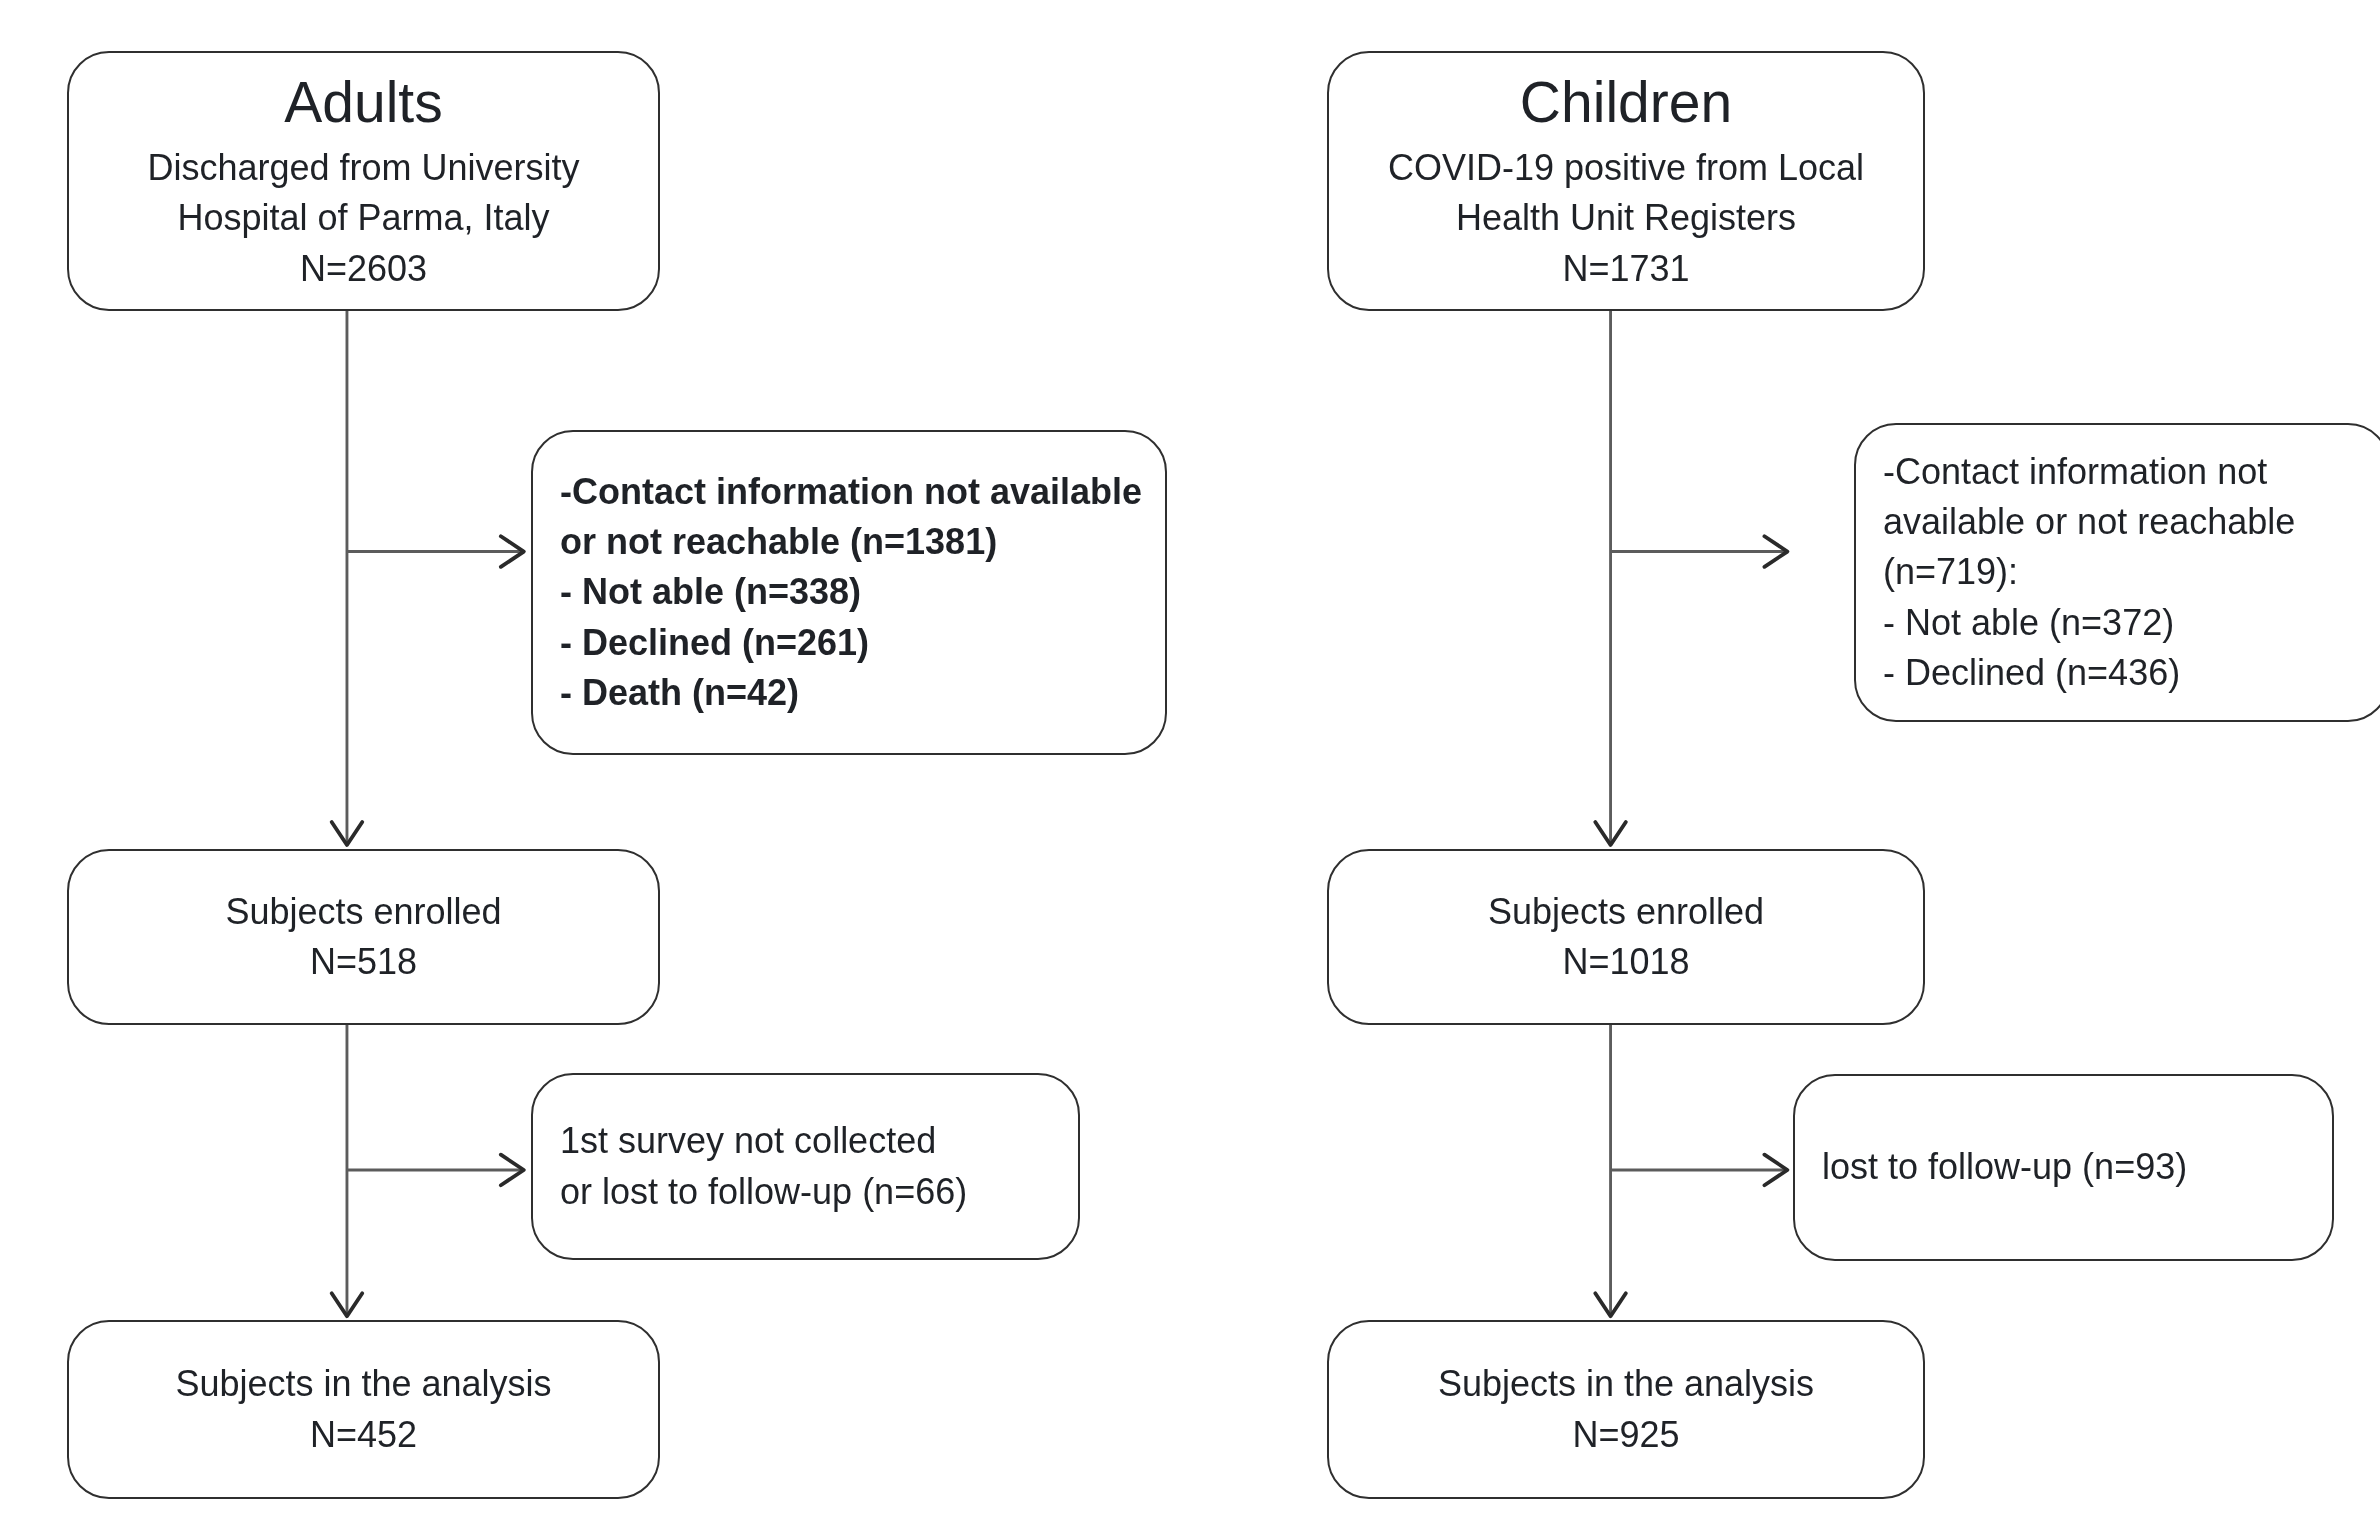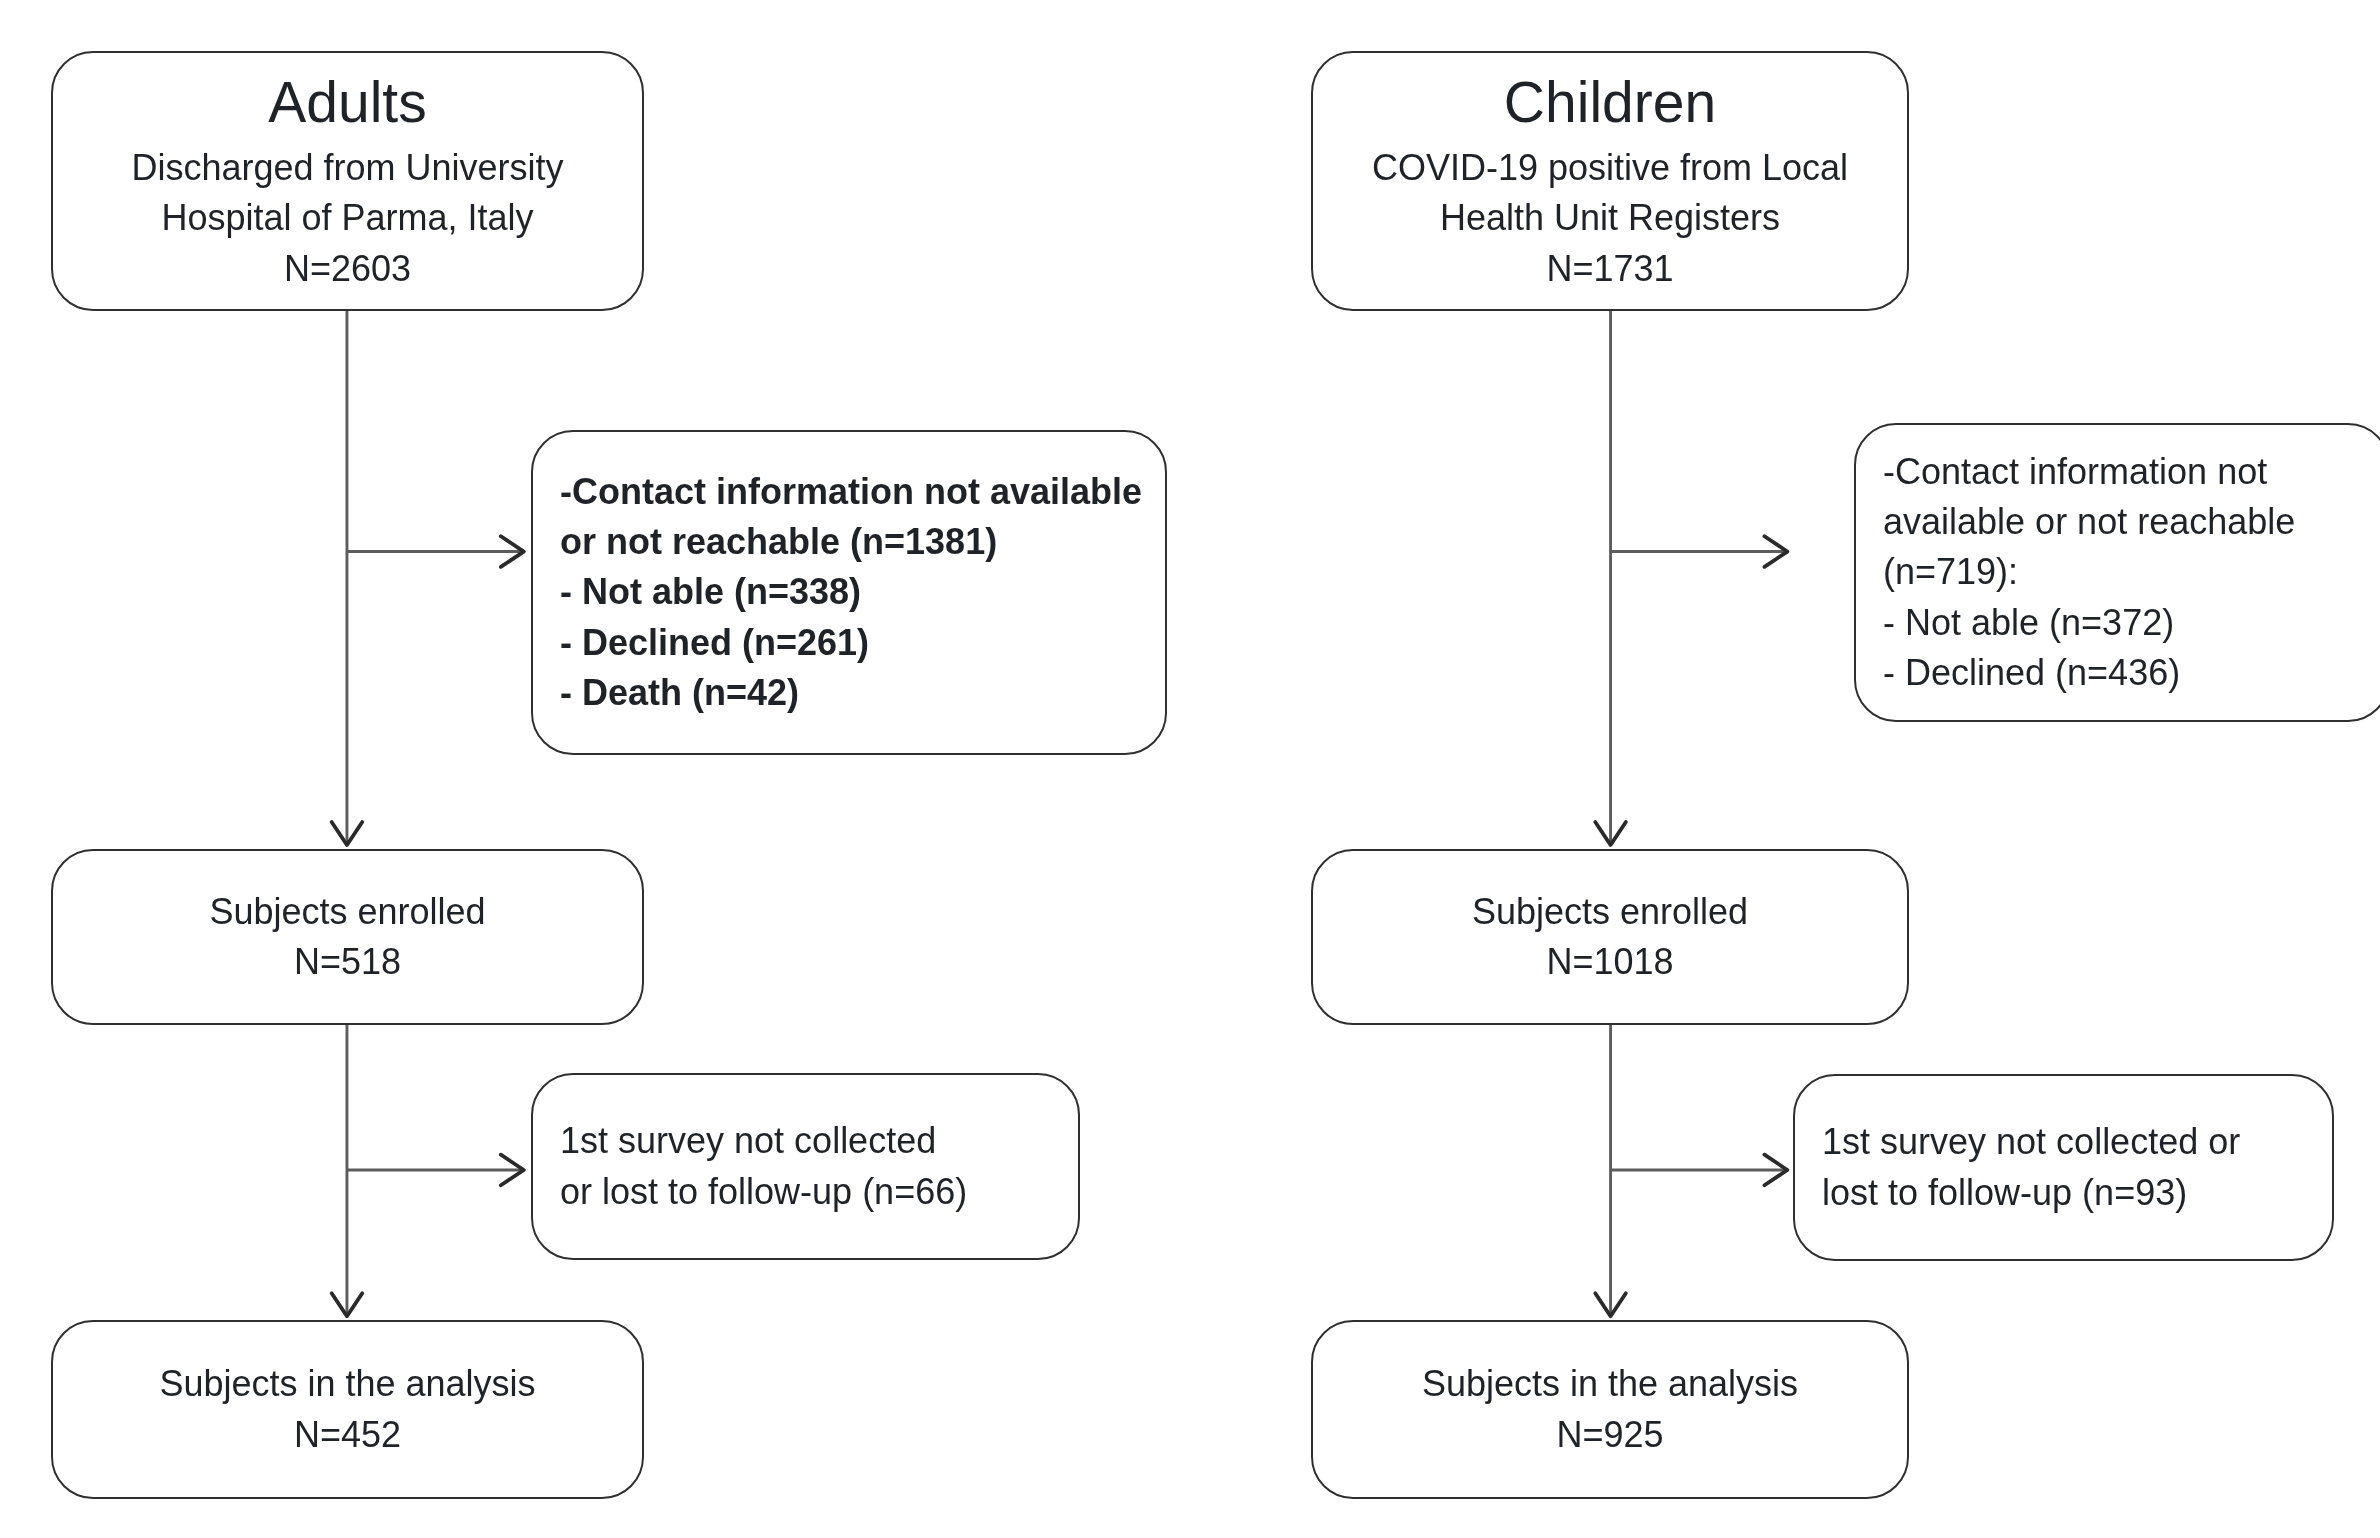--- a/index.html
+++ b/index.html
@@ -40,20 +40,21 @@
     background: #ffffff;
     border: 2.9px solid #2f2f2f;
     border-radius: 42px;
     display: flex;
     flex-direction: column;
     justify-content: center;
   }
   .box.center {
     align-items: center;
     text-align: left;
+    margin-left: 16px;
   }
   .box.leftalign {
     align-items: flex-start;
     text-align: left;
     padding: 11.5px 17px 11.5px 27px;
   }
   .title {
     font-size: 57px;
     line-height: 1.22;
     margin-bottom: 5.7px;
@@ -137,21 +138,20 @@
     <div class="line">- Not able (n=372)</div>
     <div class="line">- Declined  (n=436)</div>
   </div>
 
   <div class="box center" style="left:1311px; top:849px; width:598px; height:176px;">
     <div class="line">Subjects enrolled</div>
     <div class="line">N=1018</div>
   </div>
 
   <div class="box leftalign" style="left:1793px; top:1074px; width:541px; height:187px;">
-    <div class="line">1st survey not collected or</div>
     <div class="line">lost to follow-up (n=93)</div>
   </div>
 
   <div class="box center" style="left:1311px; top:1320px; width:598px; height:179px;">
     <div class="line">Subjects in the analysis</div>
     <div class="line">N=925</div>
   </div>
 
 </div>
 

